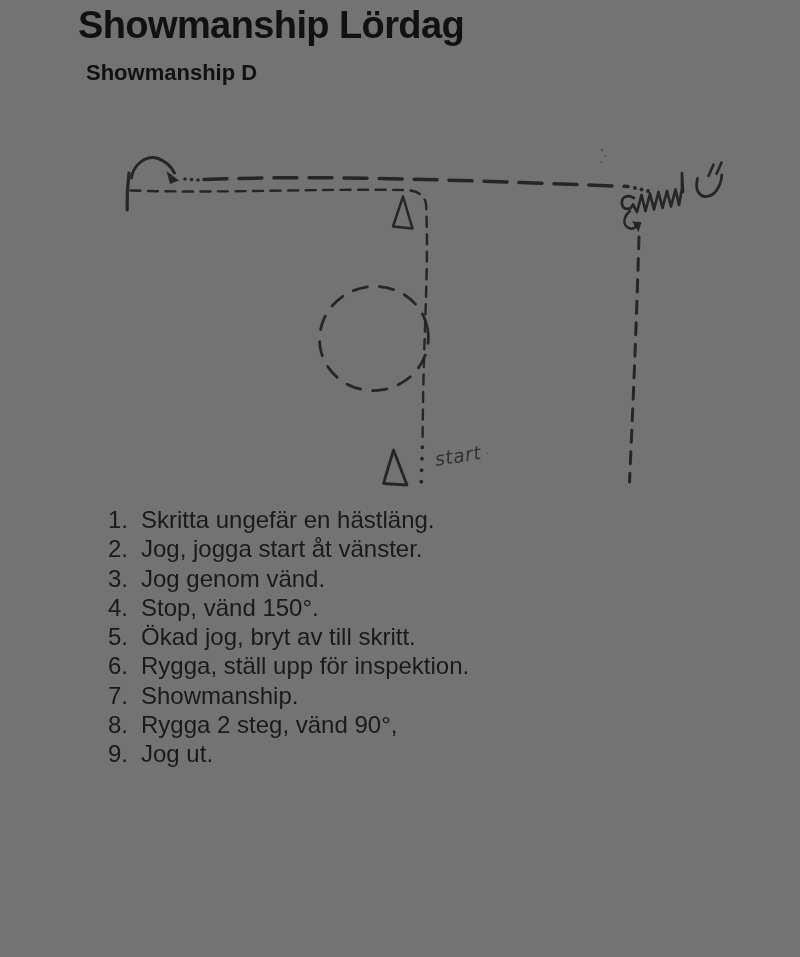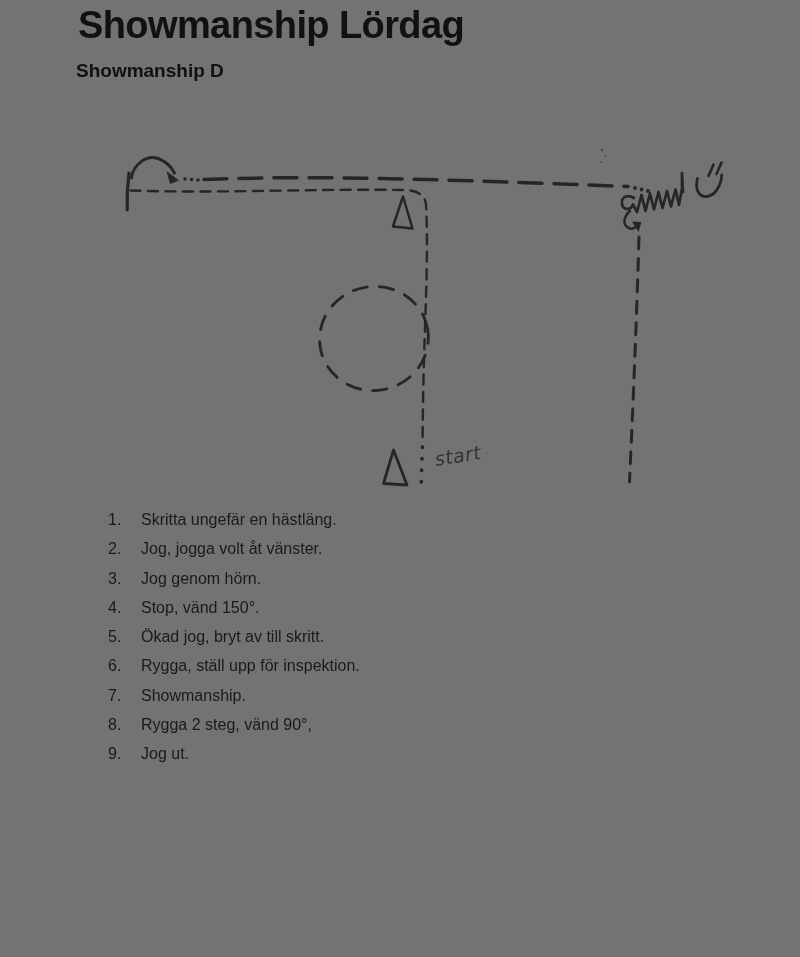--- a/index.html
+++ b/index.html
@@ -16,24 +16,24 @@
     left: 78px;
     top: 4px;
     margin: 0;
     font-size: 38px;
     font-weight: 700;
     letter-spacing: -0.6px;
     color: #111111;
   }
   .subtitle {
     position: absolute;
-    left: 76px;
+    left: 86px;
     top: 60px;
     margin: 0;
-    font-size: 19px;
+    font-size: 22px;
     font-weight: 700;
     color: #111111;
   }
   .diagram {
     position: absolute;
     left: 90px;
     top: 135px;
     width: 680px;
     height: 360px;
   }
@@ -51,21 +51,21 @@
     left: 108px;
     top: 505px;
     margin: 0;
     padding: 0;
     list-style: none;
     counter-reset: step;
     color: #1a1a1a;
   }
   ol.instructions li {
     counter-increment: step;
-    font-size: 16px;
+    font-size: 24px;
     line-height: 29.3px;
     white-space: nowrap;
   }
   ol.instructions li::before {
     content: counter(step) ".";
     display: inline-block;
     width: 33px;
   }
 </style>
 </head>
@@ -141,22 +141,22 @@
         <circle class="ink-fill" cx="515.5" cy="21" r="1"></circle>
         <circle class="ink-fill" cx="511" cy="27" r="0.9"></circle>
         <circle class="ink-fill" cx="397" cy="318" r="1" opacity="0.6"></circle>
       </g>
 
     </svg>
   </div>
 
   <ol class="instructions">
     <li>Skritta ungefär en hästläng.</li>
-    <li>Jog, jogga volt åt vänster.</li>
-    <li>Jog genom hörn.</li>
+    <li>Jog, jogga start åt vänster.</li>
+    <li>Jog genom vänd.</li>
     <li>Stop, vänd 150°.</li>
     <li>Ökad jog, bryt av till skritt.</li>
     <li>Rygga, ställ upp för inspektion.</li>
     <li>Showmanship.</li>
     <li>Rygga 2 steg, vänd 90°,</li>
     <li>Jog ut.</li>
   </ol>
 
 </div>
 

